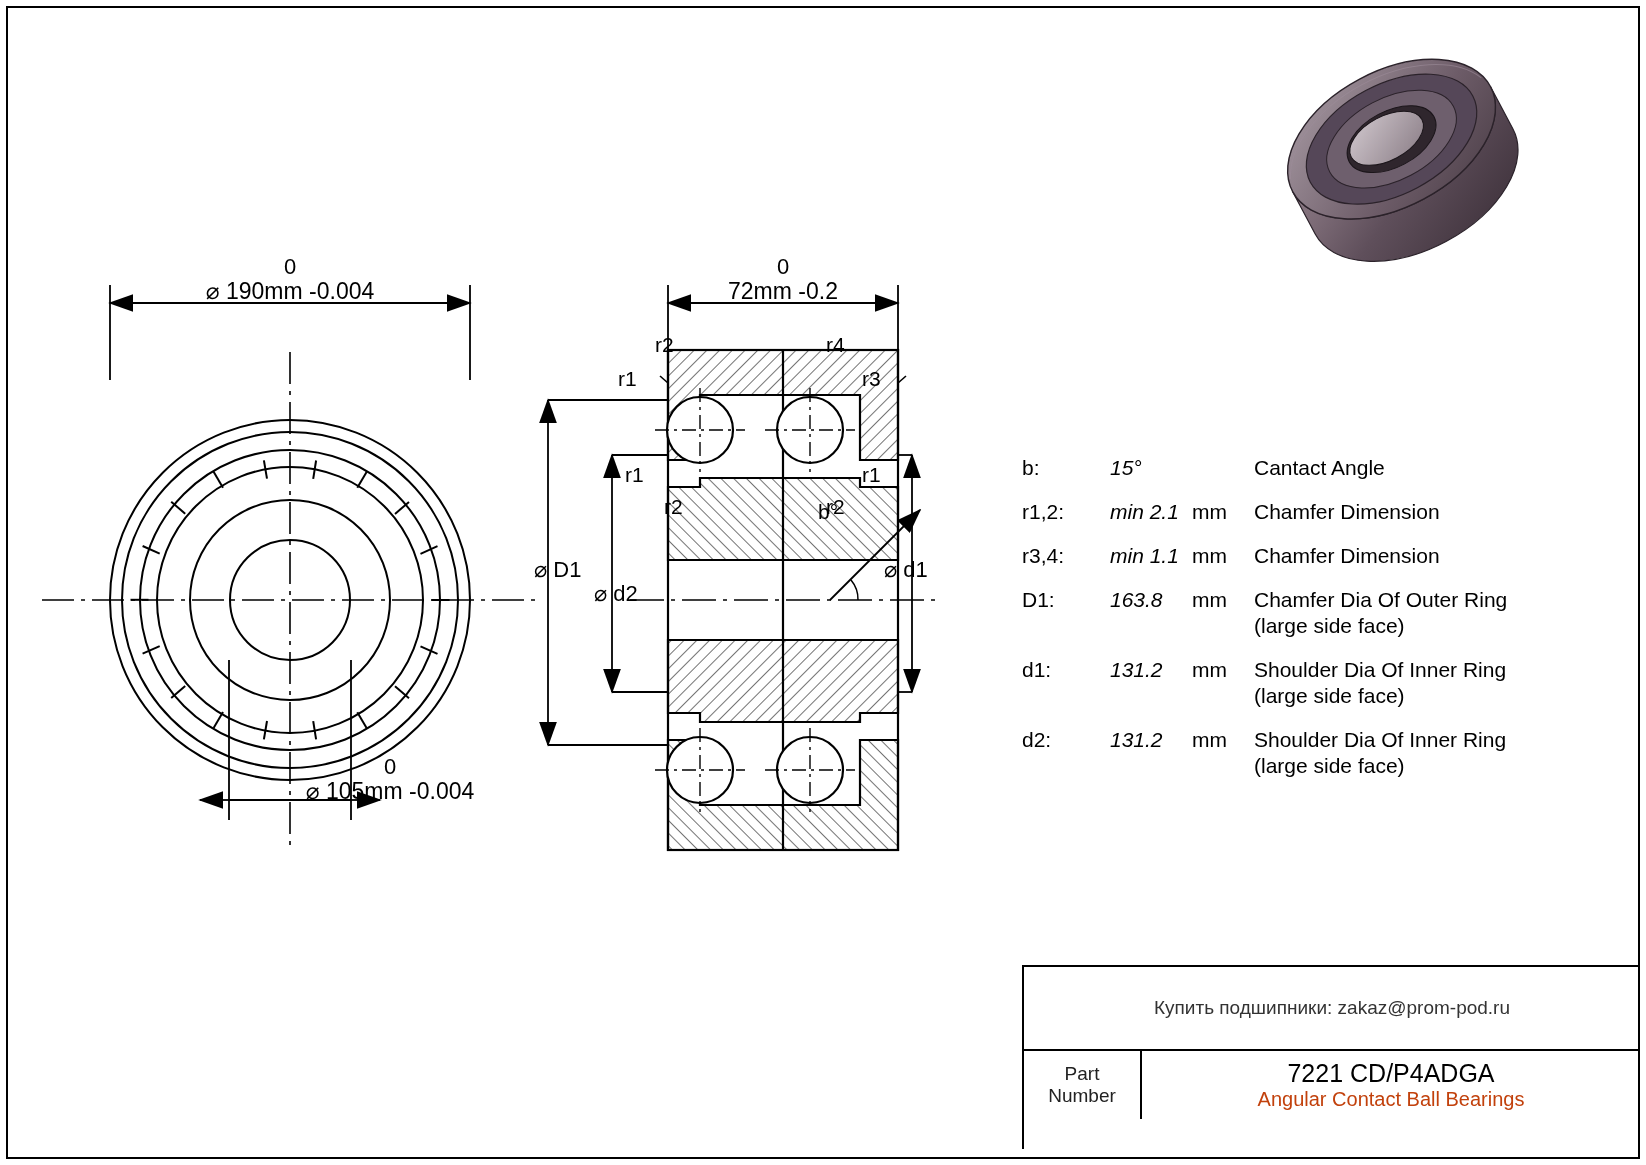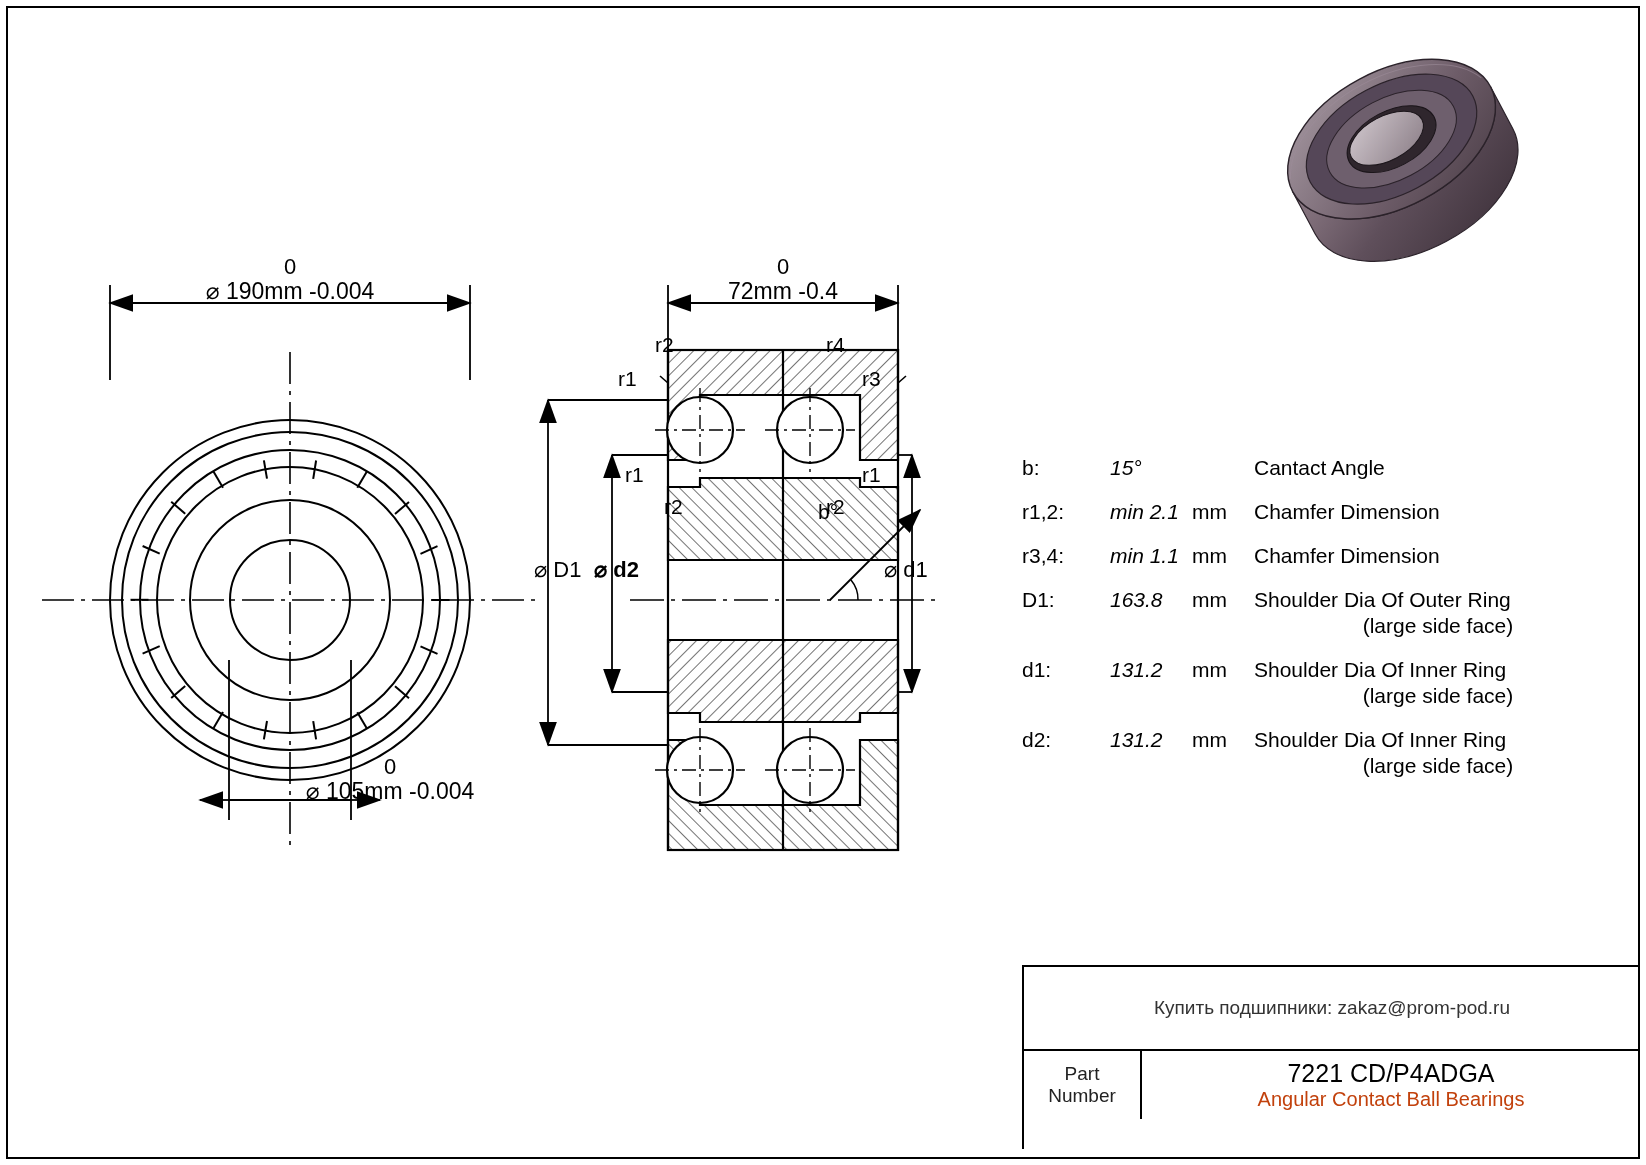--- a/index.html
+++ b/index.html
@@ -12,21 +12,21 @@
   svg{position:absolute;left:0;top:0;}
   .stage{position:absolute;left:0;top:0;width:1646px;height:1165px;}
 
   
   .spec{position:absolute;left:1022px;top:455px;width:600px;}
   .spec-row{display:flex;align-items:flex-start;margin-bottom:18px;}
   .spec-key{width:72px;font-size:21px;line-height:26px;white-space:nowrap;}
   .spec-val{width:82px;font-size:21px;line-height:26px;text-align:left;padding-left:16px;white-space:nowrap;font-style:italic;}
   .spec-unit{width:62px;font-size:21px;line-height:26px;white-space:nowrap;}
   .spec-desc{flex:1;font-size:21px;line-height:26px;}
-  .spec-desc .sub{display:block;text-align:center;}
+  .spec-desc .sub{display:block;}
 
   
   .title-block{position:absolute;left:1022px;top:965px;width:618px;height:184px;border-left:2px solid #000;border-top:2px solid #000;box-sizing:border-box;}
   .tb-top{height:84px;display:flex;align-items:center;justify-content:center;border-bottom:2px solid #000;box-sizing:border-box;}
   .tb-top span{font-size:19px;color:#333;}
   .tb-bot{height:68px;display:flex;box-sizing:border-box;}
   .tb-label{width:118px;border-right:2px solid #000;display:flex;flex-direction:column;align-items:center;justify-content:center;font-size:19px;color:#222;box-sizing:border-box;}
   .tb-content{flex:1;display:flex;flex-direction:column;align-items:center;justify-content:center;box-sizing:border-box;}
   .tb-pn{font-size:25px;margin-bottom:0;}
   .tb-type{font-size:20px;color:#c2410c;}
@@ -235,35 +235,35 @@
 <div class="tol" style="left:390px;top:754px;transform:translateX(-50%);">0</div>
 <div class="dimtxt" style="left:390px;top:778px;transform:translateX(-50%);">
   <span>⌀</span>
   <span>105mm</span>
   <span>-0.004</span>
 </div>
 
 <div class="tol" style="left:783px;top:254px;transform:translateX(-50%);">0</div>
 <div class="dimtxt" style="left:783px;top:278px;transform:translateX(-50%);">
   <span>72mm</span>
-  <span>-0.4</span>
+  <span>-0.2</span>
 </div>
 
 <div class="lbl" style="left:655px;top:333px;">r2</div>
 <div class="lbl" style="left:826px;top:333px;">r4</div>
 <div class="lbl" style="left:618px;top:367px;">r1</div>
 <div class="lbl" style="left:862px;top:367px;">r3</div>
 <div class="lbl" style="left:625px;top:463px;">r1</div>
 <div class="lbl" style="left:862px;top:463px;">r1</div>
 <div class="lbl" style="left:664px;top:495px;">r2</div>
 <div class="lbl" style="left:826px;top:495px;">r2</div>
 <div class="lbl" style="left:818px;top:500px;">b°</div>
 
 <div class="dimtxt small" style="left:534px;top:557px;">⌀ D1</div>
-<div class="dimtxt small" style="left:594px;top:557px;font-weight:bold;">⌀ d2</div>
+<div class="dimtxt small" style="left:594px;top:581px;">⌀ d2</div>
 <div class="dimtxt small" style="left:884px;top:557px;">⌀ d1</div>
 
 <div class="spec">
 
   <div class="spec-row">
     <div class="spec-key">b:</div>
     <div class="spec-val">15°</div>
     <div class="spec-unit"></div>
     <div class="spec-desc">
       <span>Cantact Angle</span>
@@ -289,21 +289,21 @@
       <span>Chamfer Dimension</span>
       <span class="sub"></span>
     </div>
   </div>
 
   <div class="spec-row">
     <div class="spec-key">D1:</div>
     <div class="spec-val">163.8</div>
     <div class="spec-unit">mm</div>
     <div class="spec-desc">
-      <span>Shoulder Dia Of Outer Ring</span>
+      <span>Chamfer Dia Of Outer Ring</span>
       <span class="sub">(large side face)</span>
     </div>
   </div>
 
   <div class="spec-row">
     <div class="spec-key">d1:</div>
     <div class="spec-val">131.2</div>
     <div class="spec-unit">mm</div>
     <div class="spec-desc">
       <span>Shoulder Dia Of Inner Ring</span>

